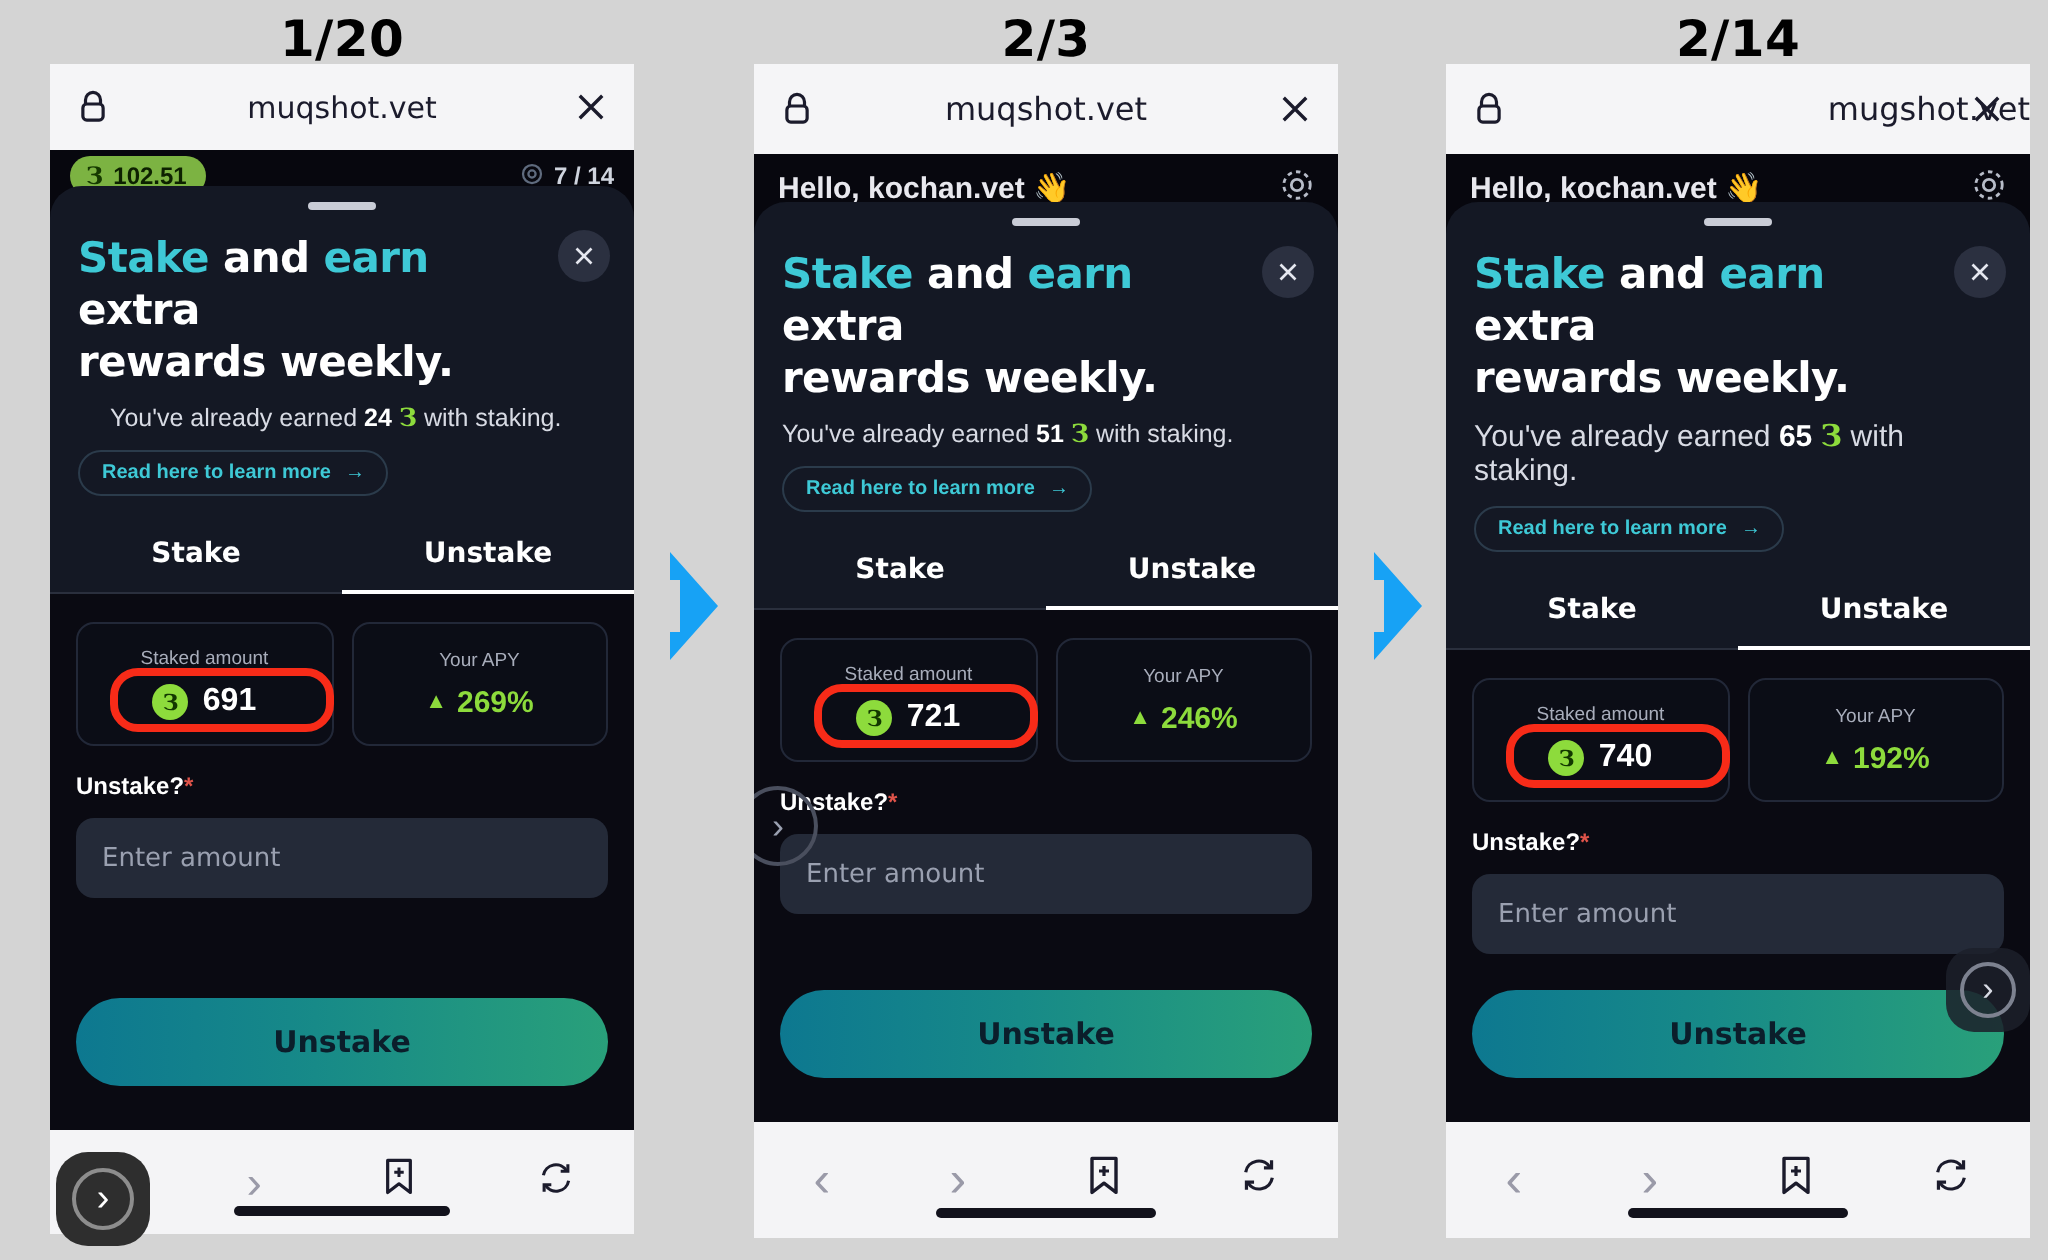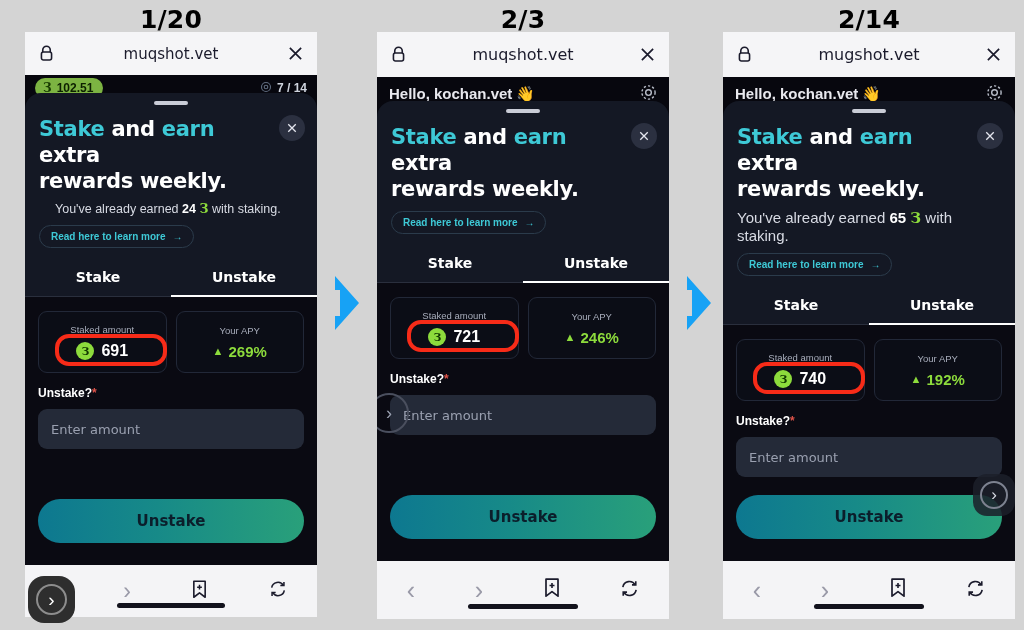--- a/index.html
+++ b/index.html
@@ -417,20 +417,26 @@
         <div class="sheet-inner" style="padding-top:12px;">
           <div class="headline" style="font-size:21px; max-width:228px;">
             <span class="accent">Stake</span><span> and </span><span class="accent">earn</span><span> extra</span><br>
             <span>rewards weekly.</span>
           </div>
           <div class="closebtn" style="width:26px;height:26px; top:10px;">
             <svg width="10" height="10" viewBox="0 0 12 12">
                 <path d="M1.5 1.5 L10.5 10.5 M10.5 1.5 L1.5 10.5" stroke="#e5e7ef" stroke-width="1.6" fill="none"></path>
               </svg>
           </div>
+          <div class="subline" style="font-size:12.5px;">
+            <span>You've already earned</span>
+            <span class="num">51</span>
+            <span class="leaf">З</span>
+            <span>with staking.</span>
+          </div>
           <div class="learnbtn" style="font-size:10px; padding:5px 11px;">
             <span>Read here to learn more</span>
             <span>→</span>
           </div>
         </div>
 
         <div class="tabs" style="font-size:14px;">
           <div class="tab" style="padding:11px 0;">
             <span>Stake</span>
           </div>
@@ -505,21 +511,21 @@
 
   <div class="phone" style="left:723px; top:32px; width:292px; height:587px;">
 
     <div class="chrome" style="height:45px;">
       <span class="lock">
         <svg width="15" height="17" viewBox="0 0 16 18">
             <path d="M4 7.5V5.2a4 4 0 1 1 8 0v2.3" fill="none" stroke="#1b1b2c" stroke-width="1.7"></path>
             <rect x="2.6" y="7.4" width="10.8" height="8.6" rx="2.1" fill="none" stroke="#1b1b2c" stroke-width="1.7"></rect>
           </svg>
       </span>
-      <span class="url" style="font-size:16px;">mugshot.vet</span>
+      <span class="url" style="font-size:16px;text-align:right;">mugshot.vet</span>
       <span class="close">
         <svg width="15" height="15" viewBox="0 0 16 16">
             <path d="M2 2 L14 14 M14 2 L2 14" stroke="#1b1b2c" stroke-width="1.8" fill="none"></path>
           </svg>
       </span>
     </div>
 
     <div class="appbody">
       <div class="backdrop" style="height:34px; padding:0 12px; font-size:15px;">
         <span class="hello">

